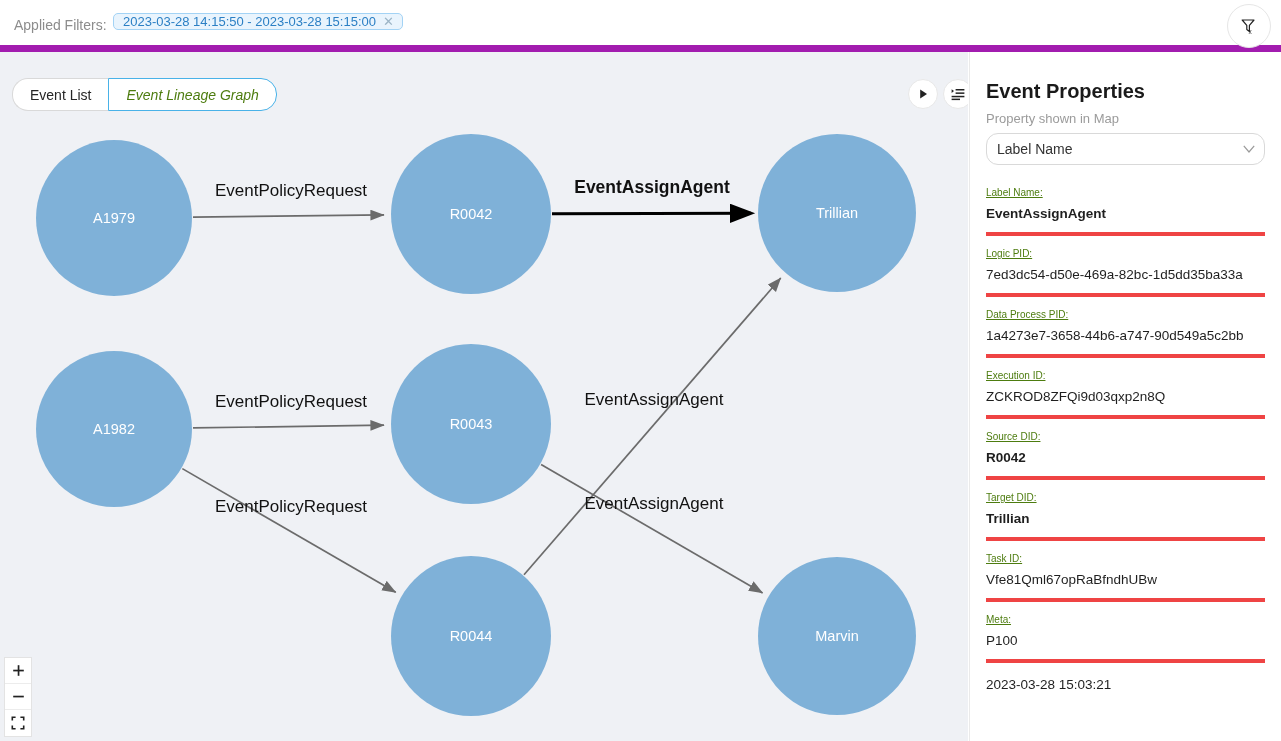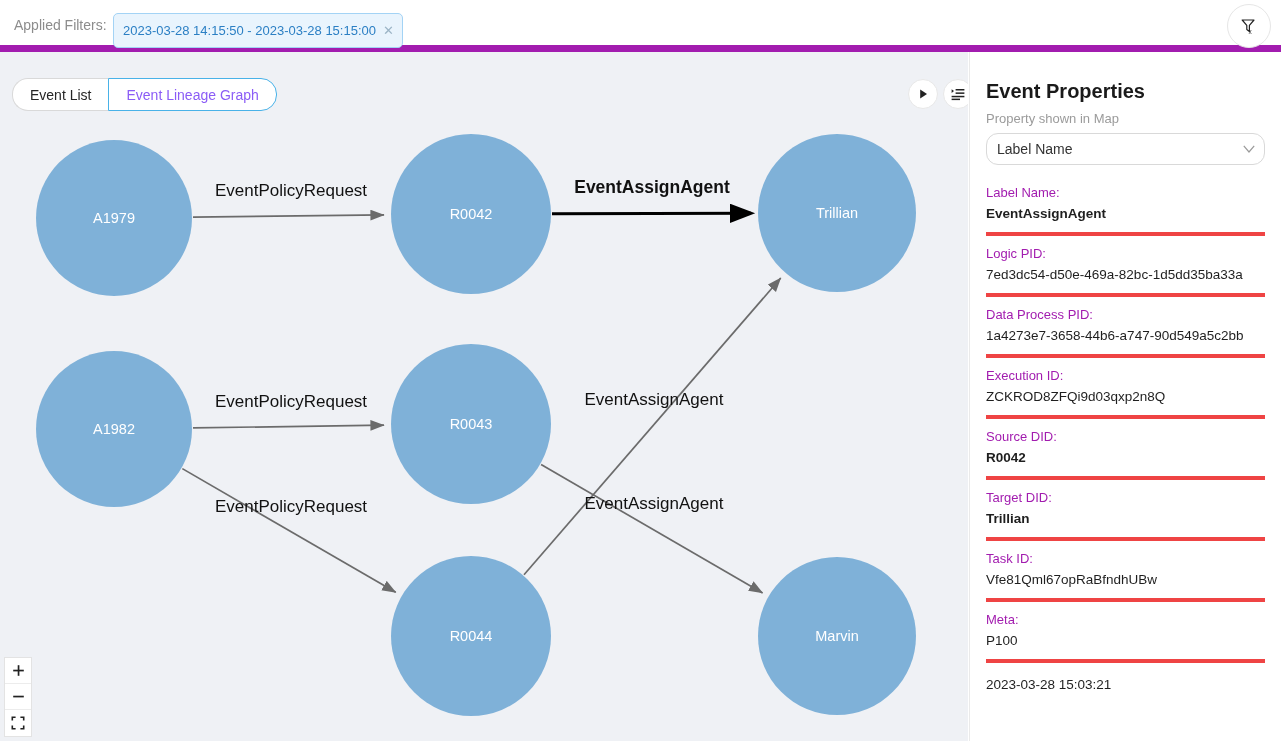--- a/index.html
+++ b/index.html
@@ -21,21 +21,21 @@
     background: #ffffff;
     border-bottom: 7px solid #a21caf;
   }
   #applied-filters-label {
     position: absolute; left: 14px; top: 17px;
     font-size: 14px; color: #8c8c8c;
     white-space: nowrap;
   }
   #filter-chip {
     position: absolute; left: 113px; top: 13px;
-    height: 35px;
+    height: 17px;
     display: flex; align-items: center;
     padding: 0 8px 0 9px;
     background: #e9f4fd;
     border: 1px solid #a3d3f5;
     border-radius: 5px;
     font-size: 13px; color: #2b7fc4;
     white-space: nowrap;
     cursor: pointer;
   }
   #filter-chip .chip-x {
@@ -88,21 +88,22 @@
   }
   .tab.inactive {
     border: 1px solid #d9d9d9;
     border-radius: 16px 0 0 16px;
     color: #262626;
     border-right: none;
   }
   .tab.active {
     border: 1px solid #49b2e8;
     border-radius: 0 16px 16px 0;
-    color: #8b5cf6;
+    color: #4d7c0f;
+    font-style: italic;
   }
 
   
   .round-btn {
     position: absolute;
     width: 30px; height: 30px;
     border-radius: 50%;
     border: 1px solid #e8e8e8;
     background: #ffffff;
     display: flex; align-items: center; justify-content: center;
@@ -157,21 +158,21 @@
     cursor: pointer;
     position: relative;
   }
   #prop-select .chev { position: absolute; right: 9px; top: 11px; }
 
   .prop-row {
     border-top: 4px solid #ef4444;
     padding: 9px 0 8px 0;
   }
   .prop-row:first-of-type { border-top: none; margin-top: 10px; }
-  .prop-key { font-size: 13px; color: #a21caf; line-height: 17px; }
+  .prop-key { font-size: 10px; color: #4d7c0f; line-height: 17px; text-decoration: underline; }
   .prop-val { font-size: 13.5px; color: #1f1f1f; line-height: 20px; margin-top: 3px; word-break: break-all; }
   .prop-val.bold { font-weight: bold; }
 </style>
 </head>
 <body>
 
 <div id="app">
 
   <div id="filter-bar">
     <span id="applied-filters-label">Applied Filters:</span>

